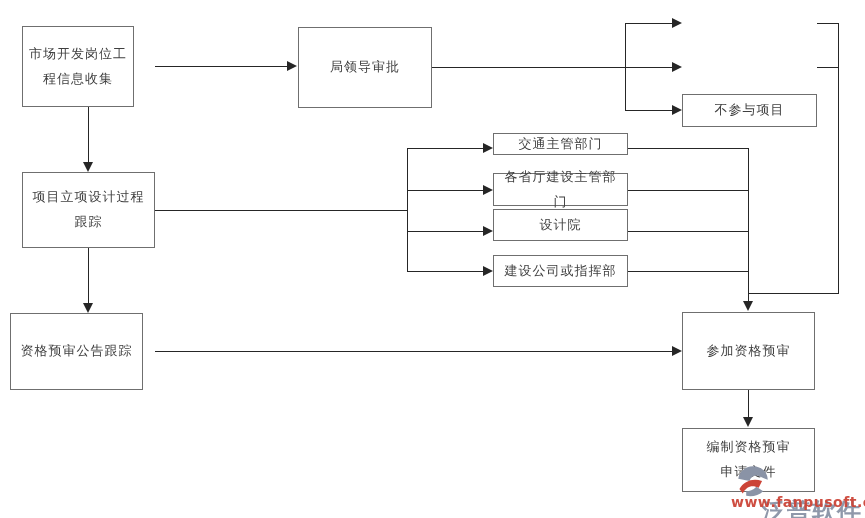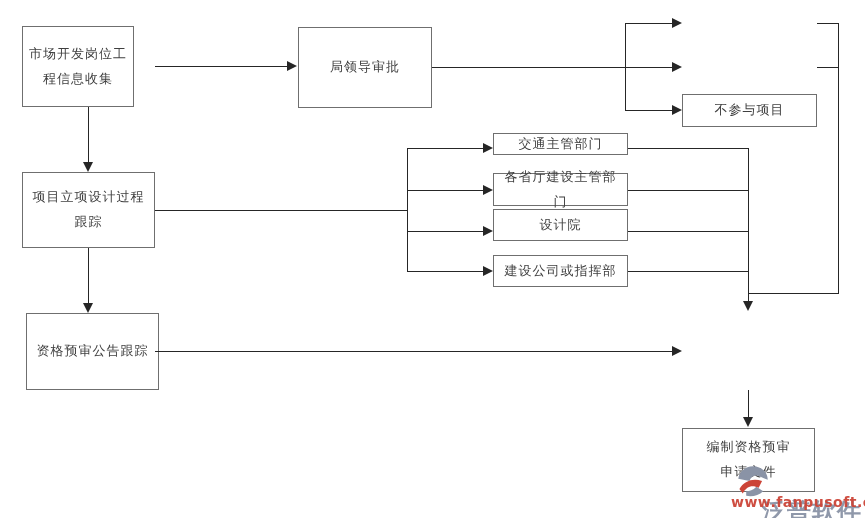--- a/index.html
+++ b/index.html
@@ -66,24 +66,27 @@
   </div>
 
   <div class="node" style="left:493px;top:209px;width:135px;height:32px">
     <span class="lbl">设计院</span>
   </div>
 
   <div class="node" style="left:493px;top:255px;width:135px;height:32px">
     <span class="lbl">建设公司或指挥部</span>
   </div>
 
-  <div class="node" style="left:26px;top:313px;width:133px;height:77px">
+  <div class="node" style="left:10px;top:313px;width:133px;height:77px">
     <span class="lbl">资格预审公告跟踪</span>
   </div>
 
+  <div class="node" style="left:682px;top:312px;width:133px;height:78px">
+    <span class="lbl">参加资格预审</span>
+  </div>
 
   <div class="node" style="left:682px;top:428px;width:133px;height:64px">
     <span class="lbl narrow">编制资格预审申请文件</span>
   </div>
 
   <div class="hline" style="left:155px;top:66px;width:134px"></div>
   <div class="hline" style="left:432px;top:67px;width:242px"></div>
   <div class="hline" style="left:625px;top:23px;width:49px"></div>
   <div class="hline" style="left:625px;top:110px;width:49px"></div>
   <div class="hline" style="left:817px;top:23px;width:21px"></div>

